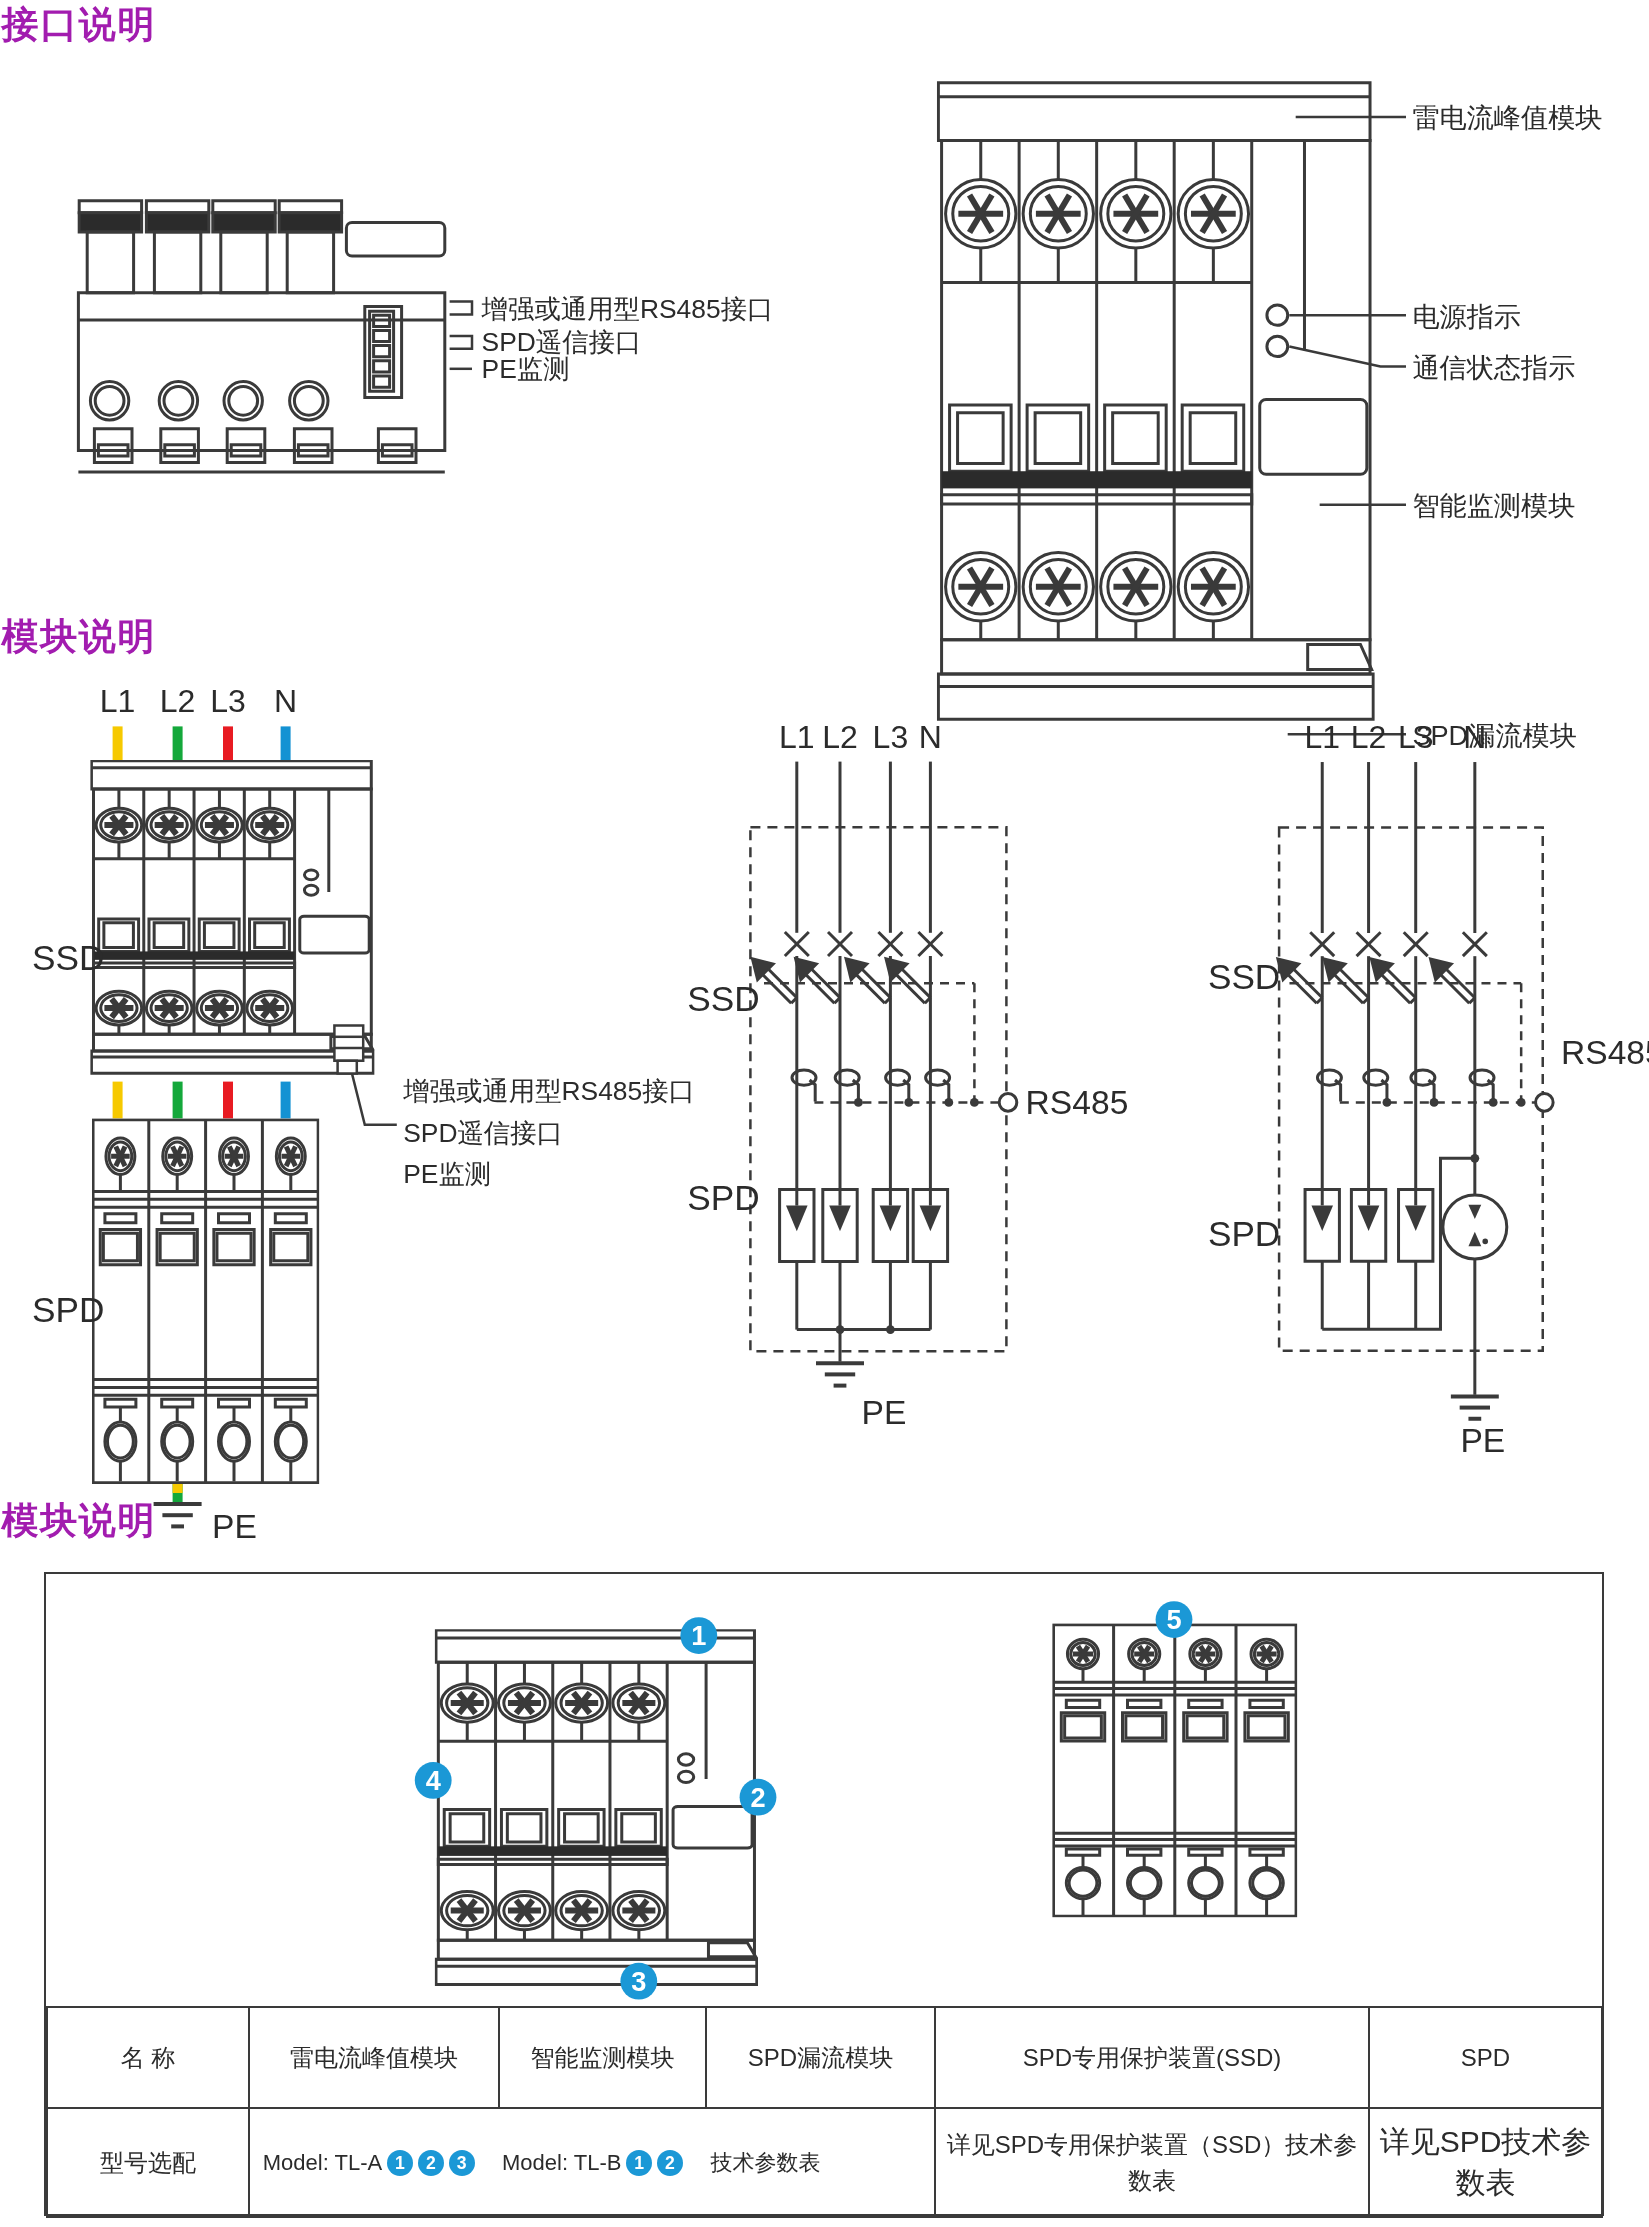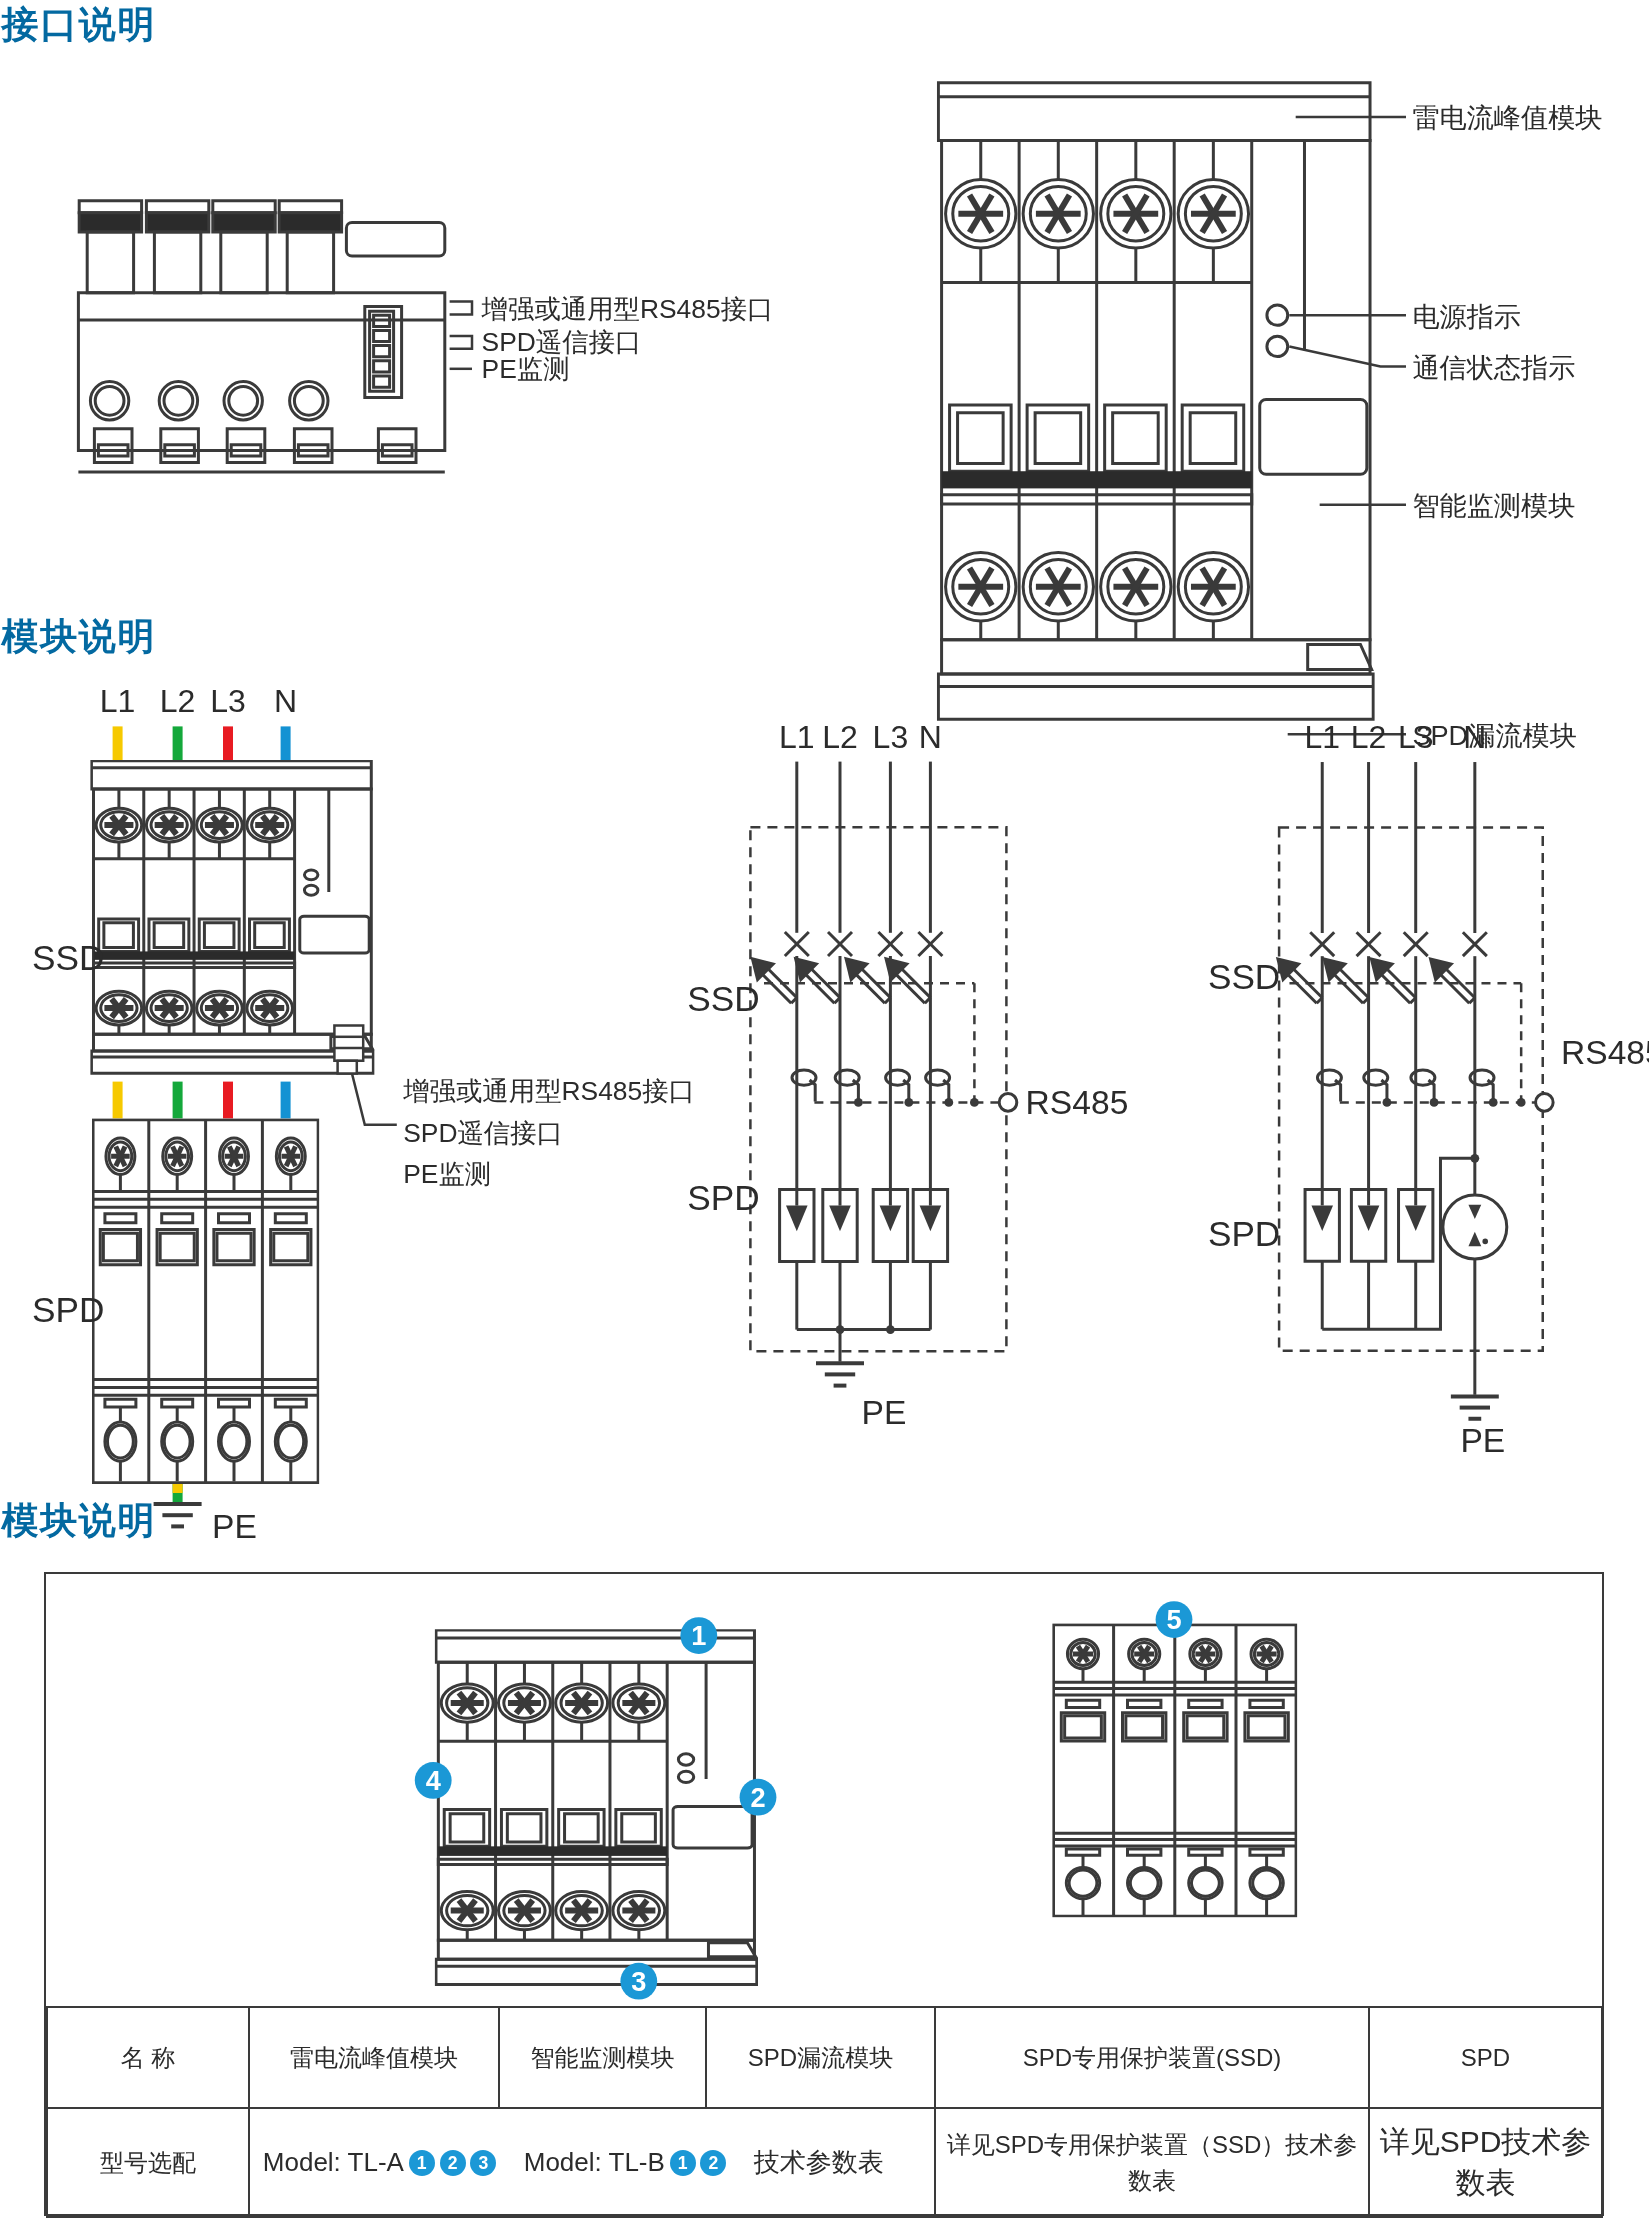--- a/index.html
+++ b/index.html
@@ -1,21 +1,21 @@
 <!DOCTYPE html>
 <html style="font-size:12.8px"><head>
 <meta charset="utf-8">
 <style>
   html,body{margin:0;padding:0;background:#fff;}
   .page{
     position:relative;width:1649px;height:2227px;background:#ffffff;
     font-family:"Liberation Sans","DejaVu Sans",sans-serif;color:#2b2b2b;overflow:hidden;
   }
   .sec-title{
-    position:absolute;left:1.6px;font-size:37px;font-weight:bold;color:#0369a1;letter-spacing:1.6px;
+    position:absolute;left:1.6px;font-size:37px;font-weight:bold;color:#a21caf;letter-spacing:1.6px;
   }
   svg{position:absolute;overflow:visible;}
   svg *{vector-effect:non-scaling-stroke;}
   .dtext{font-family:"Liberation Sans","DejaVu Sans",sans-serif;fill:#2b2b2b;}
   .module-box{
     position:absolute;left:44px;top:1572px;width:1560px;height:644px;
     border:2.4px solid #3a3a3a;box-sizing:border-box;
   }
   table.mod{
     position:absolute;left:0;top:432px;width:1555px;height:212px;
@@ -29,21 +29,21 @@
     display:inline-block;width:30px;height:40px;border-radius:50%;
     background:#1b98d6;color:#fff;font-size:24px;font-weight:bold;line-height:40px;text-align:center;
   }
   .badge-s{
     display:inline-block;width:26px;height:26px;border-radius:50%;
     background:#1b98d6;color:#fff;font-size:17.6px;font-weight:bold;line-height:26px;text-align:center;
     margin-left:4.8px;vertical-align:middle;
   }
   .model-cell{display:flex;align-items:center;justify-content:flex-start;padding-left:12.8px;gap:6.4px;flex-wrap:nowrap;}
   .model-group{display:flex;align-items:center;white-space:nowrap;}
-  .model-text{font-size:26px;}
+  .model-text{font-size:22px;}
   .spread{margin-left:21px;}
   .wrap-cell{font-size:22.4px;text-align:left;padding:4.8px 11.2px;line-height:1.5;}
 </style>
 </head>
 <body>
 
 <div class="page">
 
   <div class="sec-title" style="top:0px;">接口说明</div>
   <div class="sec-title" style="top:612px;">模块说明</div>

